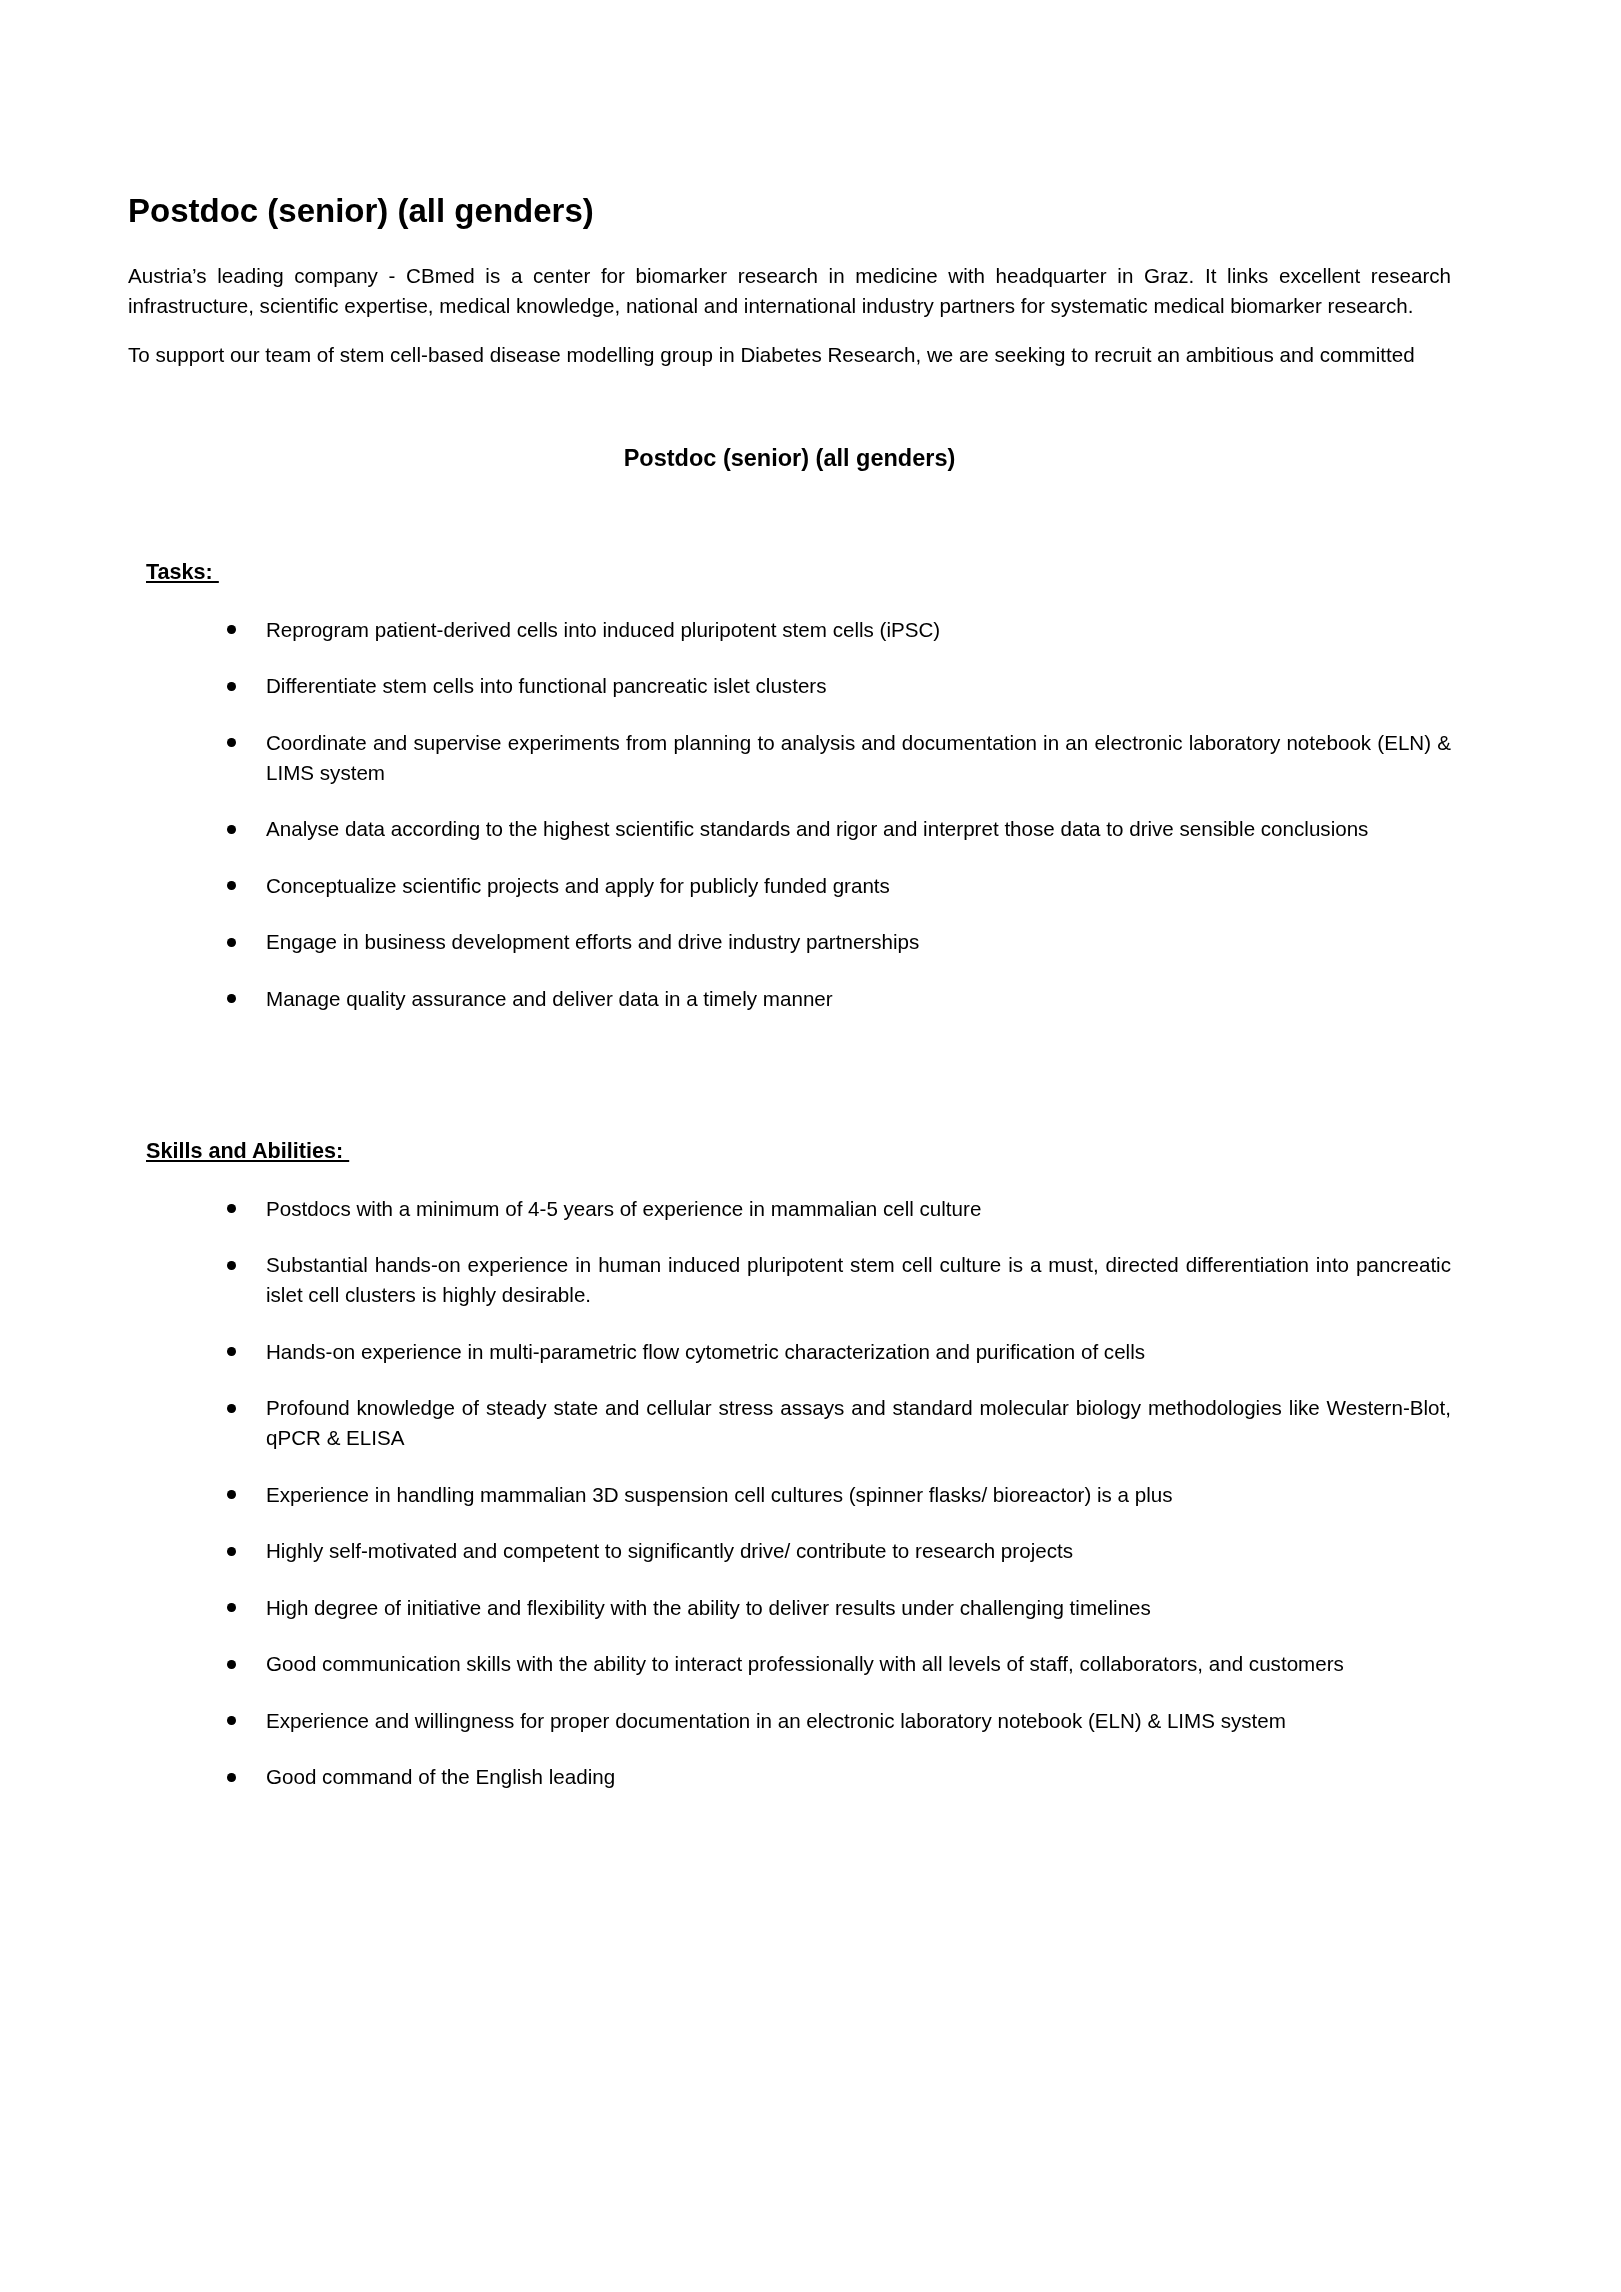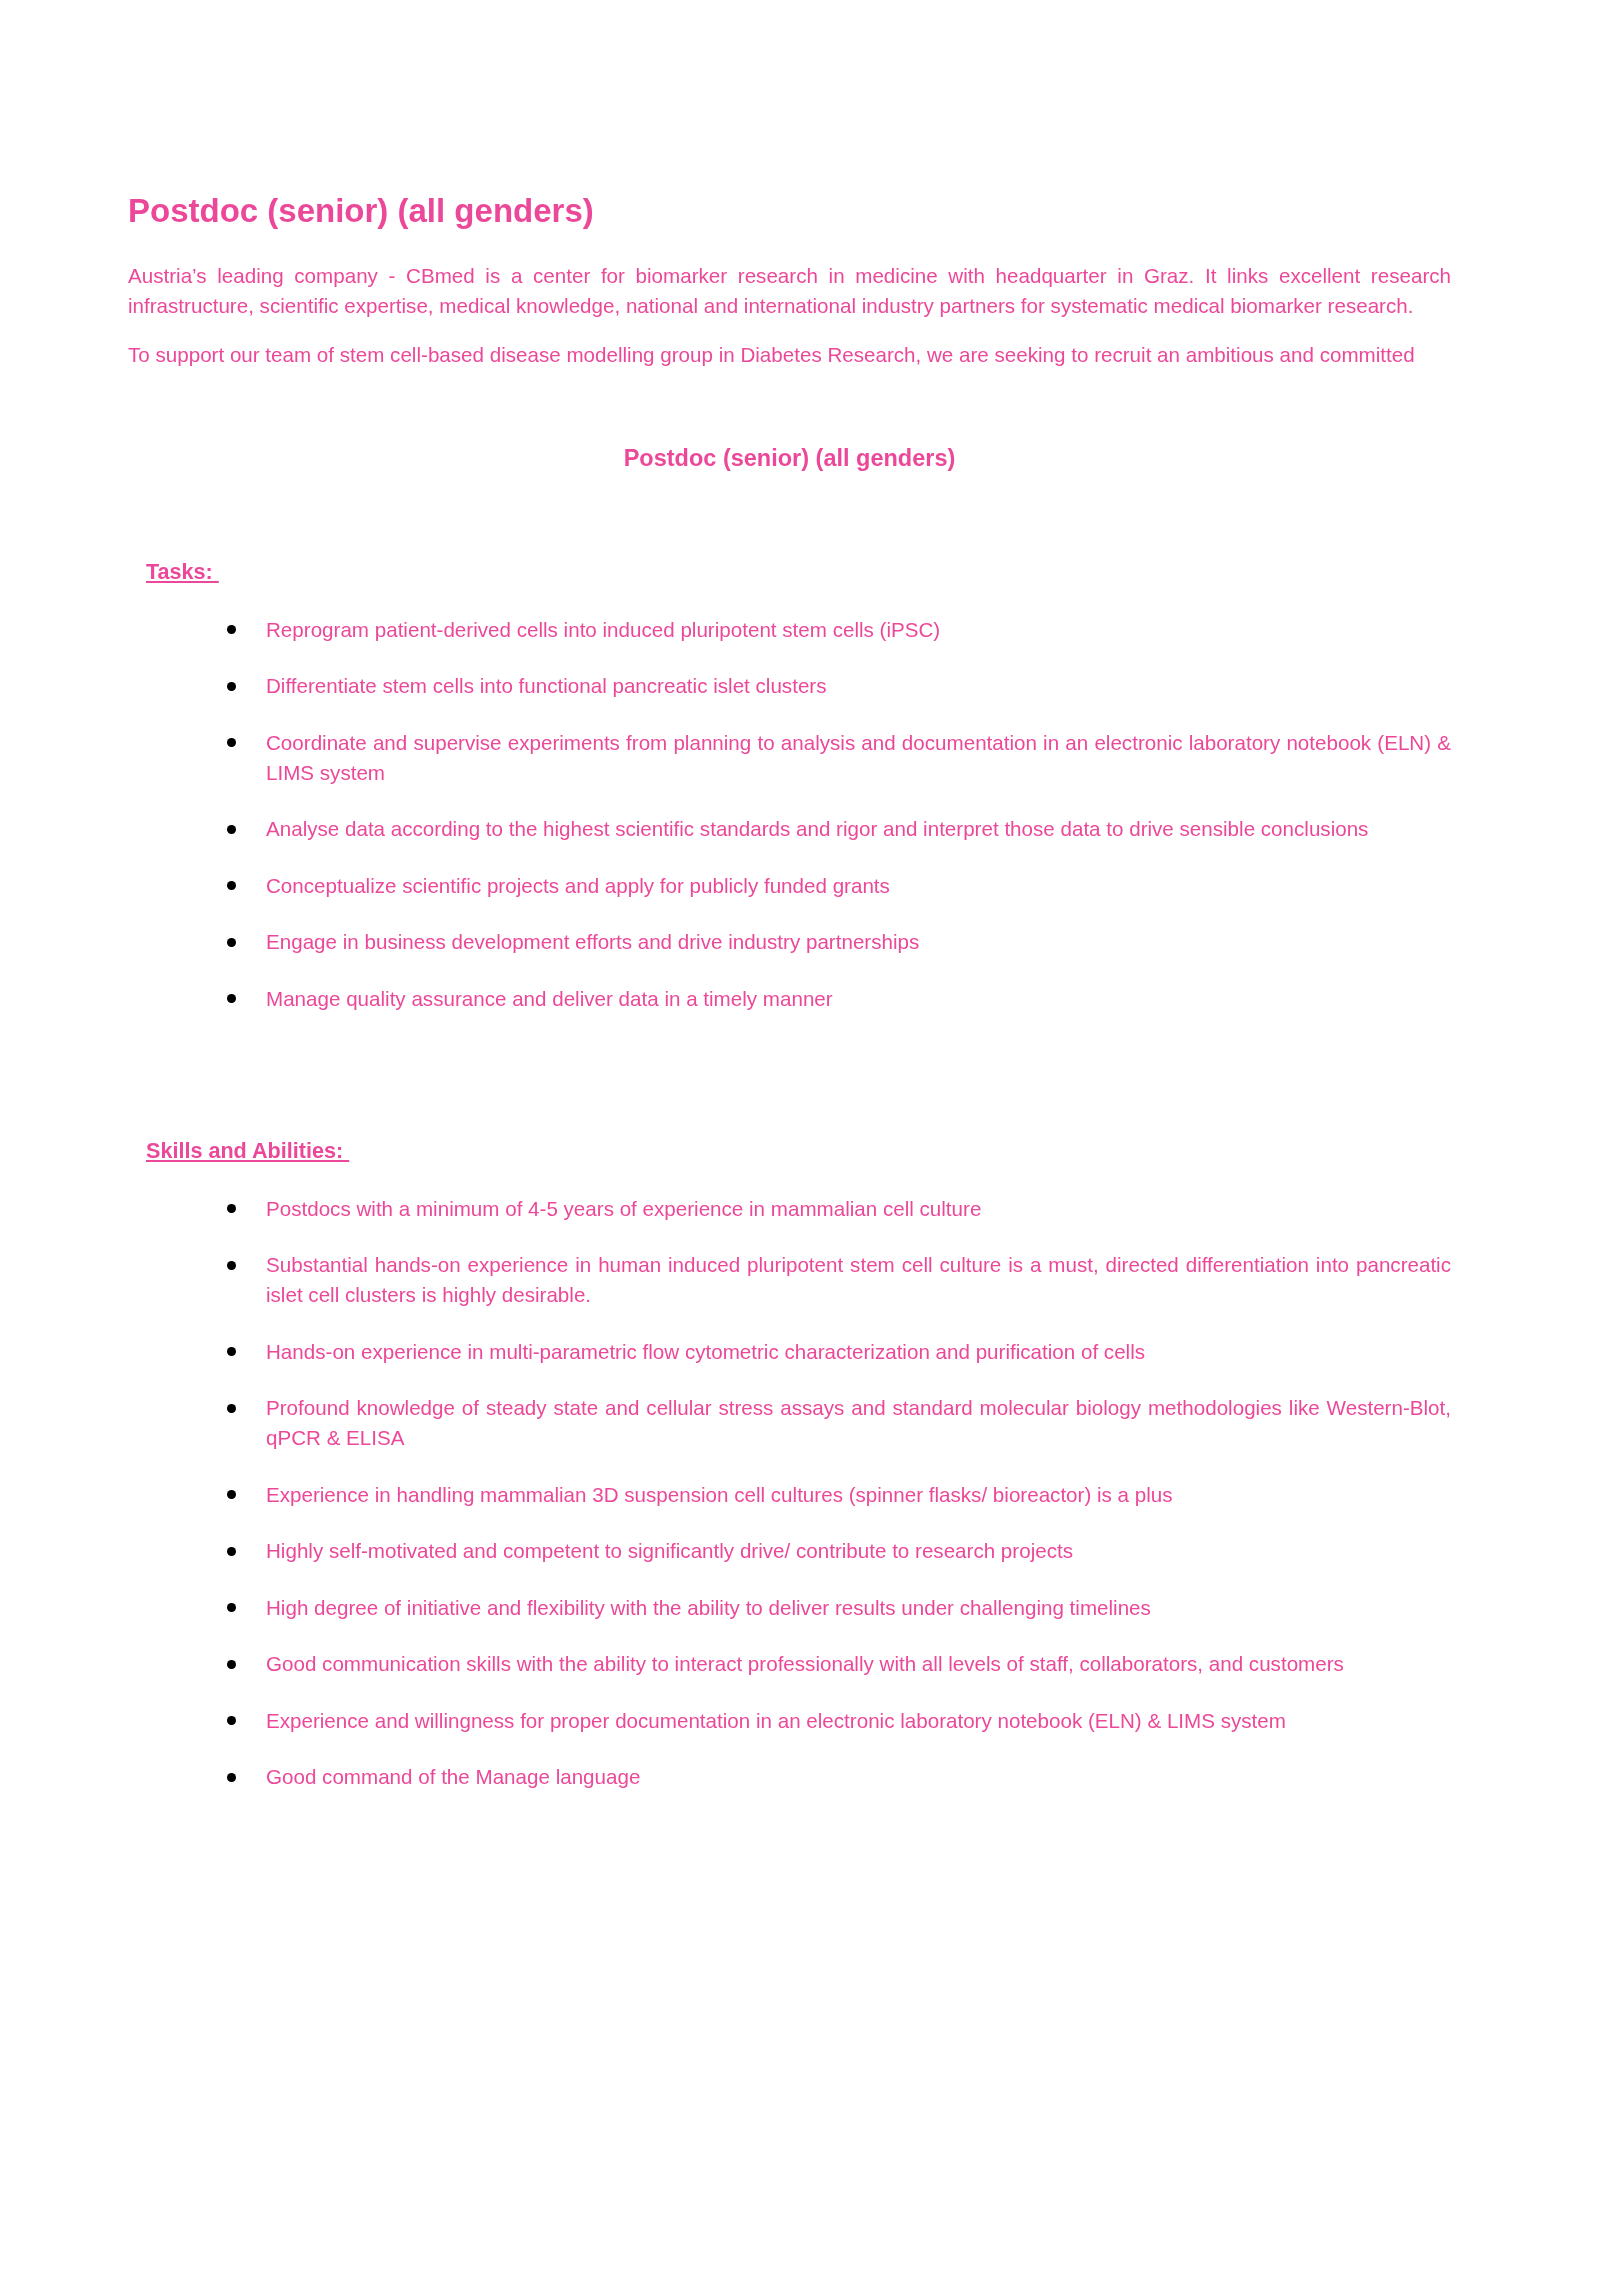--- a/index.html
+++ b/index.html
@@ -8,21 +8,21 @@
     background: #ffffff;
   }
   .page {
     position: relative;
     width: 1621px;
     min-height: 2293px;
     box-sizing: border-box;
     background: #ffffff;
     padding: 192px 170px 118px 128px;
     font-family: "Liberation Sans", "DejaVu Sans", sans-serif;
-    color: #ec4899;
+    color: #000000;
   }
   h1.doc-title {
     margin: 0 0 31px 0;
     font-size: 33px;
     line-height: 38px;
     font-weight: bold;
     letter-spacing: 0;
   }
   p.para {
     margin: 0 0 18.6px 0;
@@ -103,18 +103,18 @@
     <ul class="bullets">
         <li>Postdocs with a minimum of 4-5 years of experience in mammalian cell culture</li>
         <li>Substantial hands-on experience in human induced pluripotent stem cell culture is a must, directed differentiation into pancreatic islet cell clusters is highly desirable.</li>
         <li>Hands-on experience in multi-parametric flow cytometric characterization and purification of cells</li>
         <li>Profound knowledge of steady state and cellular stress assays and standard molecular biology methodologies like Western-Blot, qPCR &amp; ELISA</li>
         <li>Experience in handling mammalian 3D suspension cell cultures (spinner flasks/ bioreactor) is a plus</li>
         <li>Highly self-motivated and competent to significantly drive/ contribute to research projects</li>
         <li>High degree of initiative and flexibility with the ability to deliver results under challenging timelines</li>
         <li>Good communication skills with the ability to interact professionally with all levels of staff, collaborators, and customers</li>
         <li>Experience and willingness for proper documentation in an electronic laboratory notebook (ELN) &amp; LIMS system</li>
-        <li>Good command of the Manage language</li>
+        <li>Good command of the English leading</li>
       </ul>
   </section>
 
 </div>
 
 
 </body></html>

